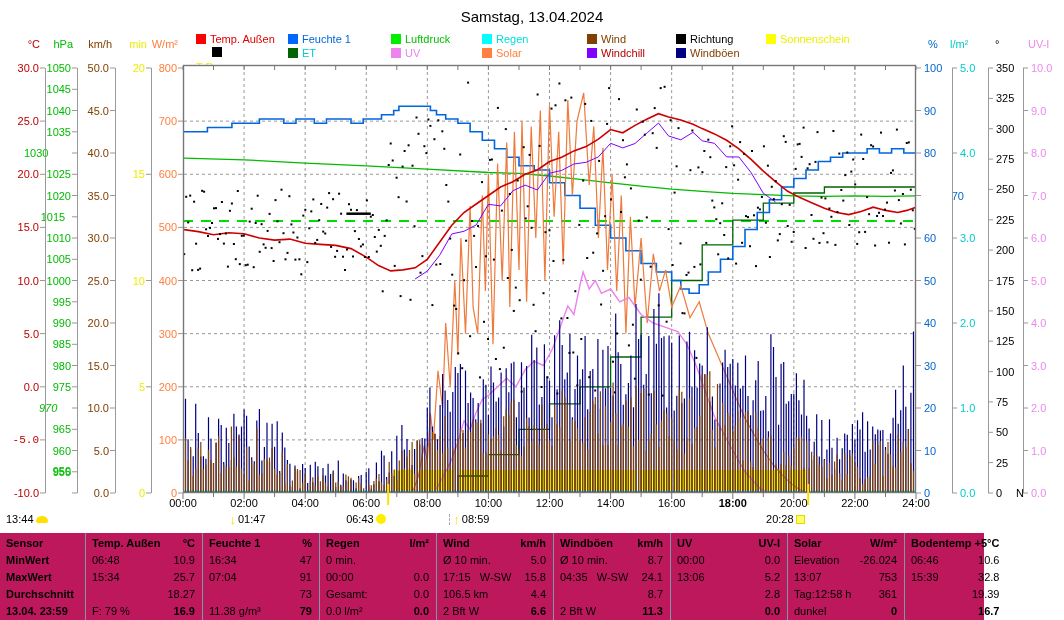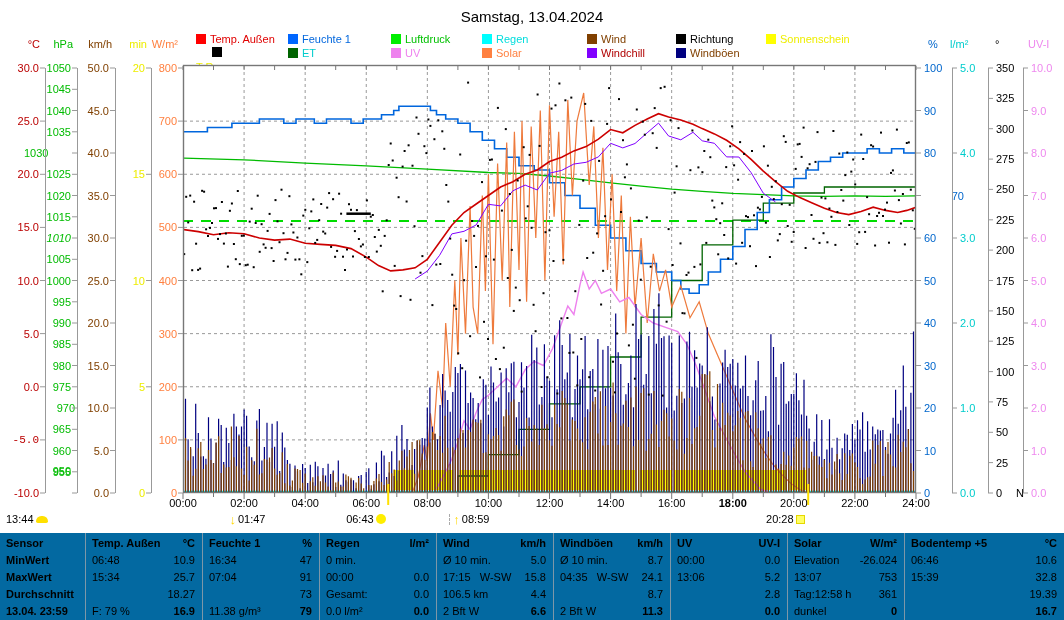--- a/index.html
+++ b/index.html
@@ -11,21 +11,21 @@
   .lg-swatch{width:10px;height:10px;display:inline-block;flex:none;}
   .ax-unit{position:absolute;top:38px;font-size:11px;}
   .ax-lab{position:absolute;font-size:11px;line-height:11px;}
   .xlab{position:absolute;top:497px;width:44px;text-align:center;font-size:11px;color:#000;}
   .mk{position:absolute;top:512px;height:14px;display:flex;align-items:center;gap:2px;font-size:11px;color:#000;white-space:nowrap;}
   .icon-sun{width:10px;height:10px;border-radius:50%;background:#FFEE00;display:inline-block;}
   .icon-moon{width:12px;height:7px;border-radius:6px 6px 2px 2px;background:#FFE000;display:inline-block;}
   .icon-square{width:7px;height:7px;background:#FFFF66;border:1px solid #e6d800;display:inline-block;}
   .icon-arrow{color:#FFD800;font-weight:bold;font-size:13px;line-height:13px;}
   .icon-dash{width:1px;height:11px;border-left:1px dashed #aaa;display:inline-block;}
-  #stats-table{position:absolute;left:0;top:533px;width:1064px;height:87px;background:#0369a1;
+  #stats-table{position:absolute;left:0;top:533px;width:984px;height:87px;background:#be185d;
        display:grid;grid-template-columns:85px repeat(7,117px) 1fr;}
   .t-col{padding-top:2px;}
   .t-col.sep{border-left:1px solid #7d97a8;}
   .t-cell{height:17px;line-height:17px;display:flex;justify-content:space-between;
        padding:0 7px 0 6px;white-space:pre;overflow:hidden;}
   .t-cell .l{text-align:left;}
   .t-cell .r{text-align:right;}
   .b{font-weight:bold;}
 </style>
 </head>
@@ -95,30 +95,30 @@
     <div class="ax-lab" style="color: rgb(187, 0, 0); top: 275.5px; left: 3px; width: 36px; text-align: right;">10.0</div>
     <div class="ax-lab" style="color: rgb(187, 0, 0); top: 222.375px; left: 3px; width: 36px; text-align: right;">15.0</div>
     <div class="ax-lab" style="color: rgb(187, 0, 0); top: 169.25px; left: 3px; width: 36px; text-align: right;">20.0</div>
     <div class="ax-lab" style="color: rgb(187, 0, 0); top: 116.125px; left: 3px; width: 36px; text-align: right;">25.0</div>
     <div class="ax-lab" style="color: rgb(187, 0, 0); top: 63px; left: 3px; width: 36px; text-align: right;">30.0</div>
     <div class="ax-unit" style="color: rgb(0, 187, 0); left: 45px; width: 28px; text-align: right;">hPa</div>
     <div class="ax-lab" style="color: rgb(0, 187, 0); top: 460px; left: 35px; width: 36px; text-align: right; margin-top: 6px;">950</div>
     <div class="ax-lab" style="color: rgb(0, 187, 0); top: 466.75px; left: 35px; width: 36px; text-align: right;">955</div>
     <div class="ax-lab" style="color: rgb(0, 187, 0); top: 445.5px; left: 35px; width: 36px; text-align: right;">960</div>
     <div class="ax-lab" style="color: rgb(0, 187, 0); top: 424.25px; left: 35px; width: 36px; text-align: right;">965</div>
-    <div class="ax-lab" style="color: rgb(0, 187, 0); top: 403px; left: 39px; width: 36px; text-align: right;">970</div>
+    <div class="ax-lab" style="color: rgb(0, 187, 0); top: 403px; left: 39px; width: 36px;  font-style: italic;">970</div>
     <div class="ax-lab" style="color: rgb(0, 187, 0); top: 381.75px; left: 35px; width: 36px; text-align: right;">975</div>
     <div class="ax-lab" style="color: rgb(0, 187, 0); top: 360.5px; left: 35px; width: 36px; text-align: right;">980</div>
     <div class="ax-lab" style="color: rgb(0, 187, 0); top: 339.25px; left: 35px; width: 36px; text-align: right;">985</div>
     <div class="ax-lab" style="color: rgb(0, 187, 0); top: 318px; left: 35px; width: 36px; text-align: right;">990</div>
     <div class="ax-lab" style="color: rgb(0, 187, 0); top: 296.75px; left: 35px; width: 36px; text-align: right;">995</div>
     <div class="ax-lab" style="color: rgb(0, 187, 0); top: 275.5px; left: 35px; width: 36px; text-align: right;">1000</div>
     <div class="ax-lab" style="color: rgb(0, 187, 0); top: 254.25px; left: 35px; width: 36px; text-align: right;">1005</div>
-    <div class="ax-lab" style="color: rgb(0, 187, 0); top: 233px; left: 35px; width: 36px; text-align: right; font-style: italic;">1010</div>
-    <div class="ax-lab" style="color: rgb(0, 187, 0); top: 211.75px; left: 35px; width: 36px; text-align: right;">1015</div>
+    <div class="ax-lab" style="color: rgb(0, 187, 0); top: 233px; left: 35px; width: 36px; text-align: right;">1010</div>
+    <div class="ax-lab" style="color: rgb(0, 187, 0); top: 211.75px; left: 35px; width: 36px; text-align: center;">1015</div>
     <div class="ax-lab" style="color: rgb(0, 187, 0); top: 190.5px; left: 35px; width: 36px; text-align: right;">1020</div>
     <div class="ax-lab" style="color: rgb(0, 187, 0); top: 169.25px; left: 35px; width: 36px; text-align: right;">1025</div>
     <div class="ax-lab" style="color: rgb(0, 187, 0); top: 148px; left: 24px; width: 36px; text-align: left;">1030</div>
     <div class="ax-lab" style="color: rgb(0, 187, 0); top: 126.75px; left: 35px; width: 36px; text-align: right;">1035</div>
     <div class="ax-lab" style="color: rgb(0, 187, 0); top: 105.5px; left: 35px; width: 36px; text-align: right;">1040</div>
     <div class="ax-lab" style="color: rgb(0, 187, 0); top: 84.25px; left: 35px; width: 36px; text-align: right;">1045</div>
     <div class="ax-lab" style="color: rgb(0, 187, 0); top: 63px; left: 35px; width: 36px; text-align: right;">1050</div>
     <div class="ax-unit" style="color: rgb(128, 64, 0); left: 82px; width: 30px; text-align: right;">km/h</div>
     <div class="ax-lab" style="color: rgb(128, 64, 0); top: 488px; left: 73px; width: 36px; text-align: right;">0.0</div>
     <div class="ax-lab" style="color: rgb(128, 64, 0); top: 445.5px; left: 73px; width: 36px; text-align: right;">5.0</div>

